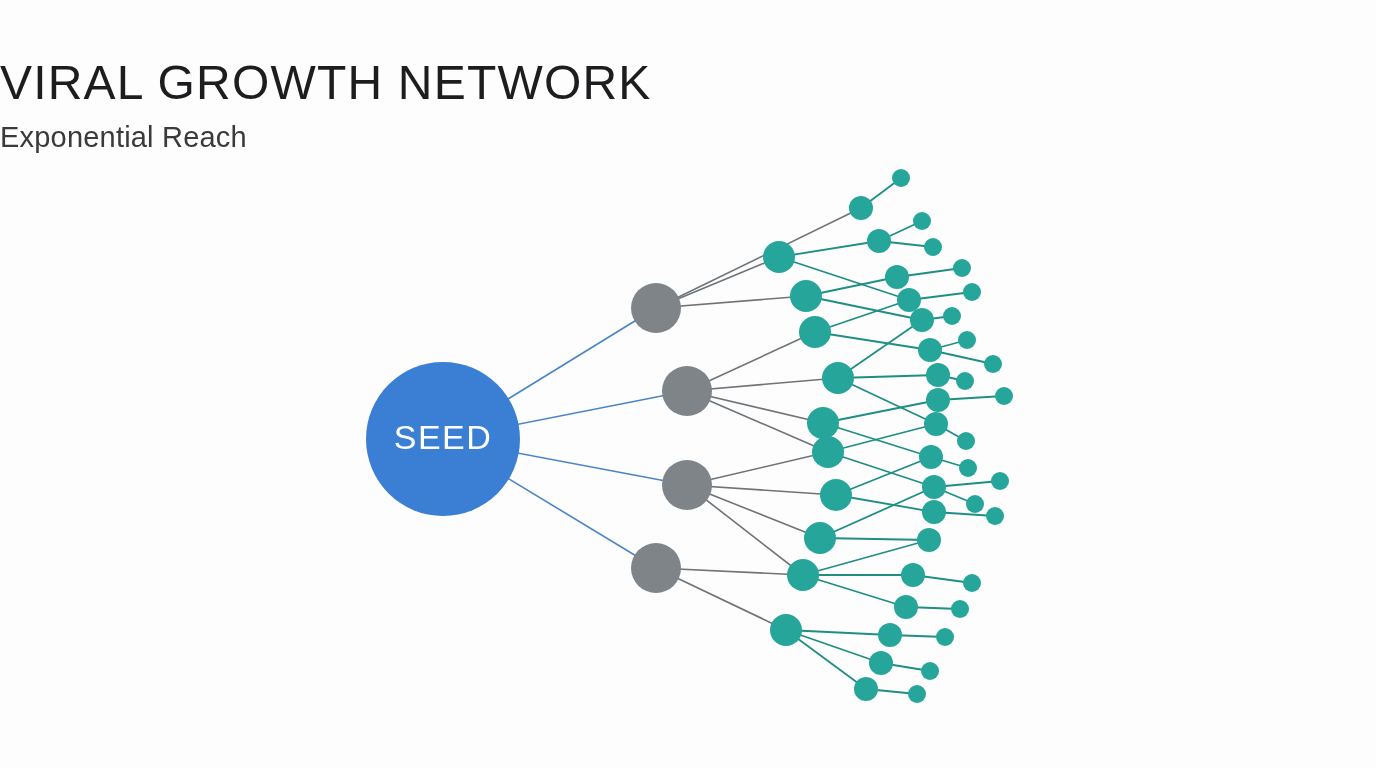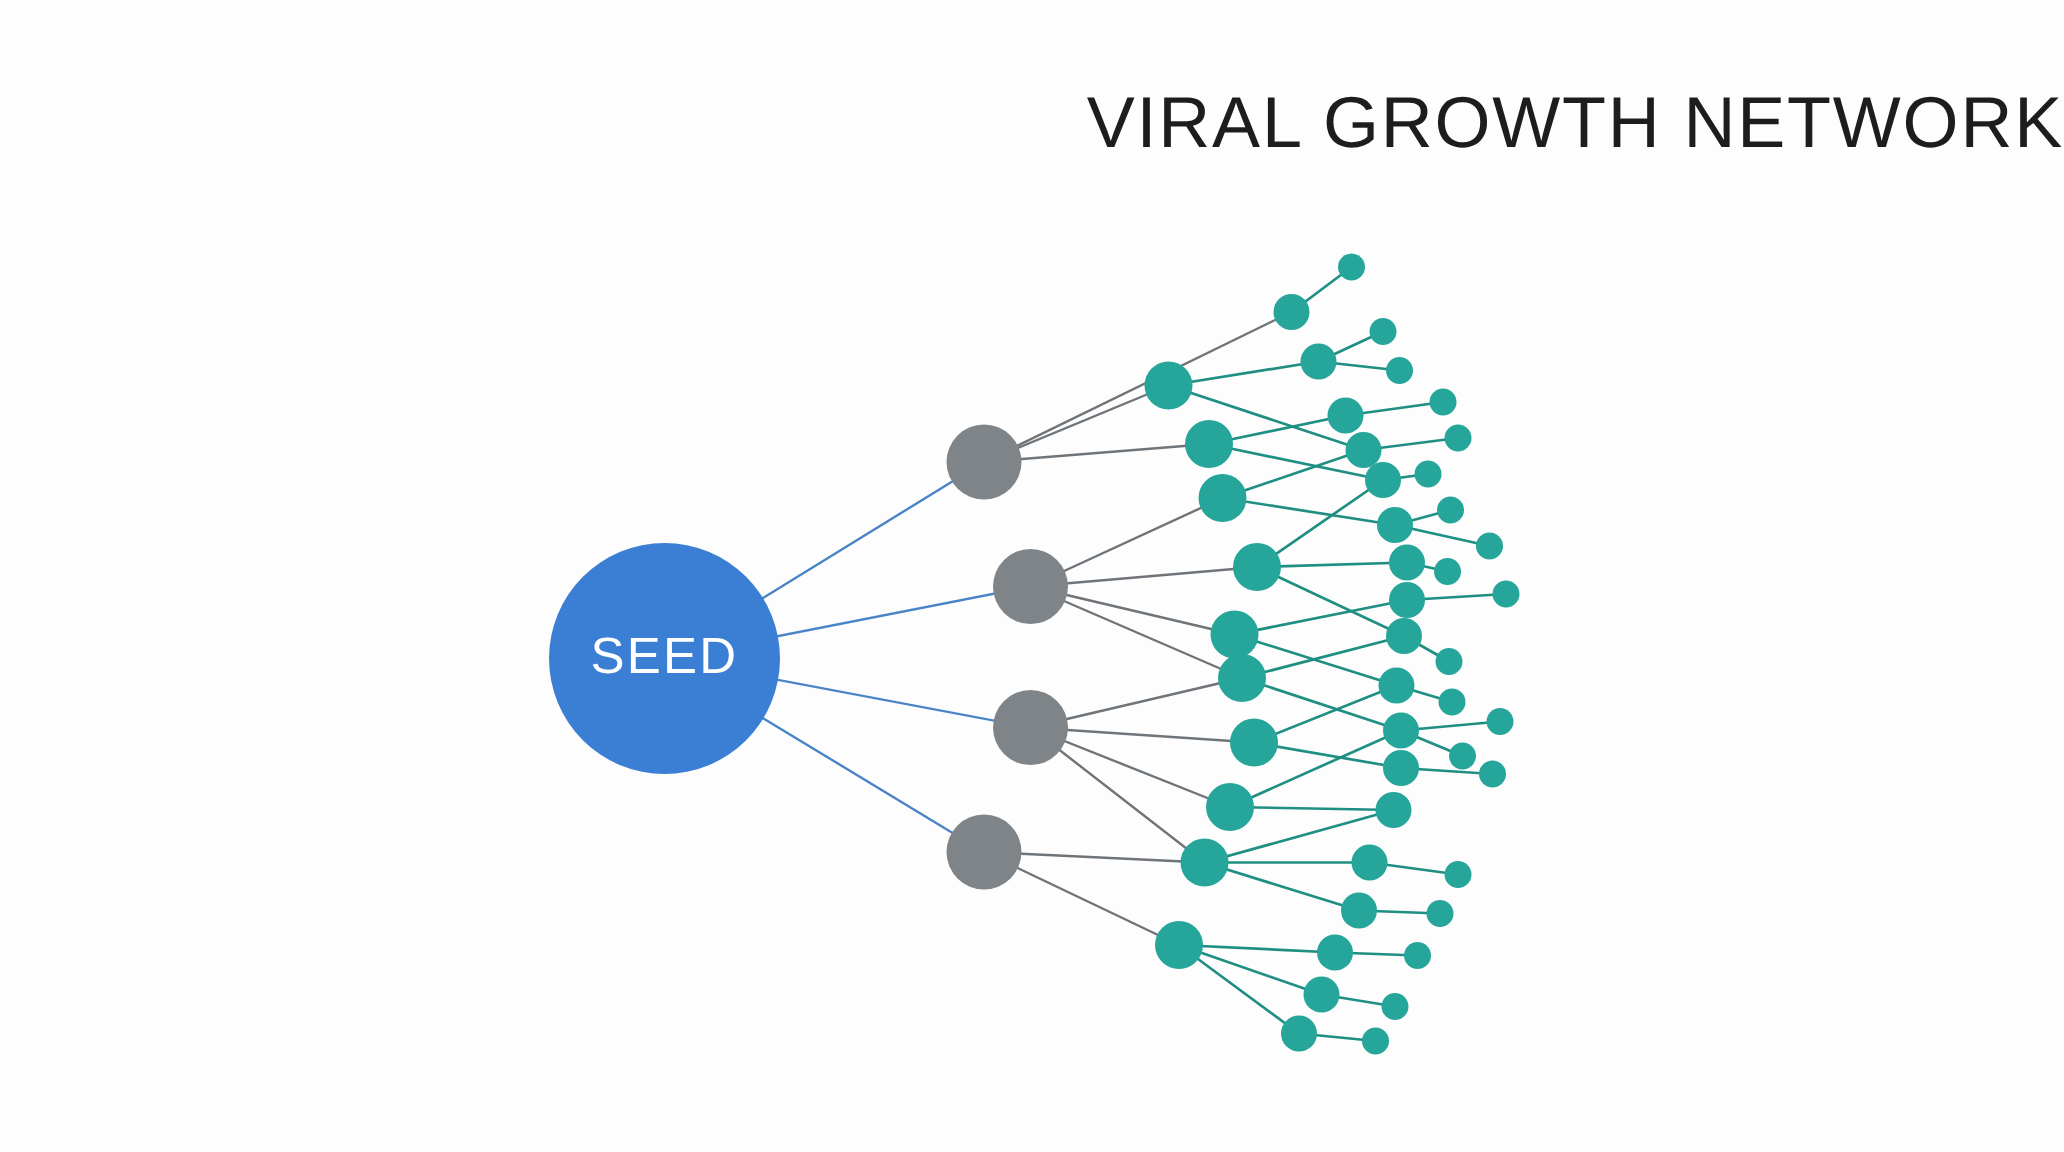--- a/index.html
+++ b/index.html
@@ -19,21 +19,21 @@
     position: relative;
     width: 1376px;
     height: 768px;
     background: #fdfdfd;
   }
   #titles {
     position: absolute;
     top: 0;
     left: 0;
     width: 1376px;
-    text-align: right;
+    text-align: left;
     pointer-events: none;
   }
   #chart-title {
     margin: 0;
     padding-top: 58px;
     font-family: "Liberation Sans", sans-serif;
     font-weight: 400;
     font-size: 48px;
     letter-spacing: 1.2px;
     color: #1d1d1f;
@@ -62,20 +62,21 @@
     text-anchor: middle;
   }
 </style>
 </head>
 <body>
 
 <div id="stage">
 
   <div id="titles">
     <h1 id="chart-title">VIRAL GROWTH NETWORK</h1>
+    <p id="chart-subtitle">Exponential Reach</p>
   </div>
 
   <svg id="network-svg" width="1376" height="768">
     <g id="edge-layer">
         <line x1="443" y1="439" x2="656" y2="308" stroke="#4a84c8" stroke-width="1.6" stroke-linecap="round"></line>
         <line x1="443" y1="439" x2="687" y2="391" stroke="#4a84c8" stroke-width="1.6" stroke-linecap="round"></line>
         <line x1="443" y1="439" x2="687" y2="485" stroke="#4a84c8" stroke-width="1.6" stroke-linecap="round"></line>
         <line x1="443" y1="439" x2="656" y2="568" stroke="#4a84c8" stroke-width="1.6" stroke-linecap="round"></line>
         <line x1="656" y1="308" x2="779" y2="257" stroke="#6f7479" stroke-width="1.6" stroke-linecap="round"></line>
         <line x1="656" y1="308" x2="806" y2="296" stroke="#6f7479" stroke-width="1.6" stroke-linecap="round"></line>

